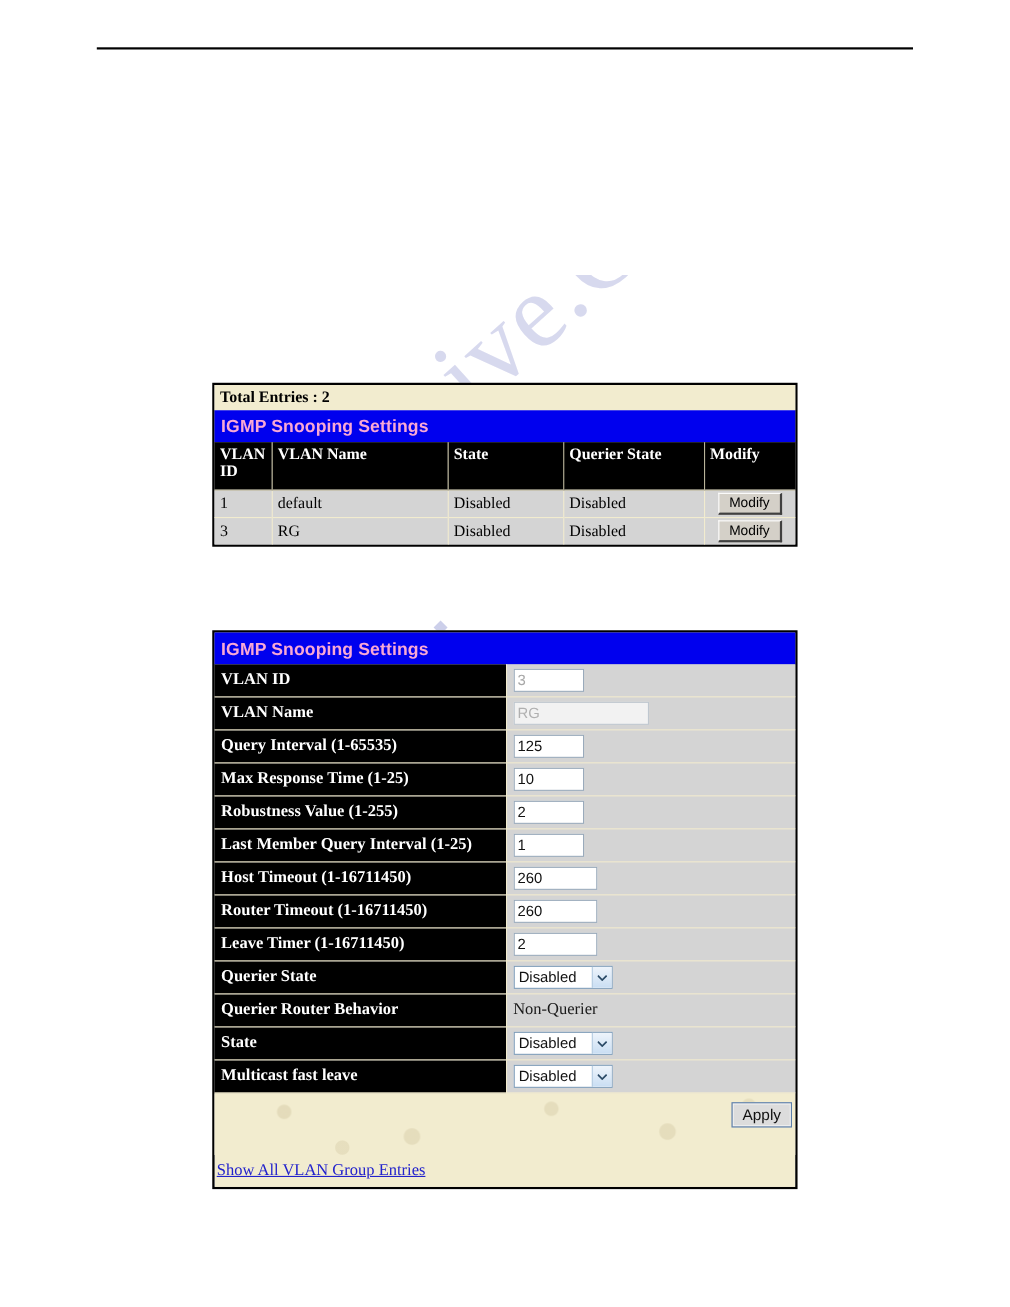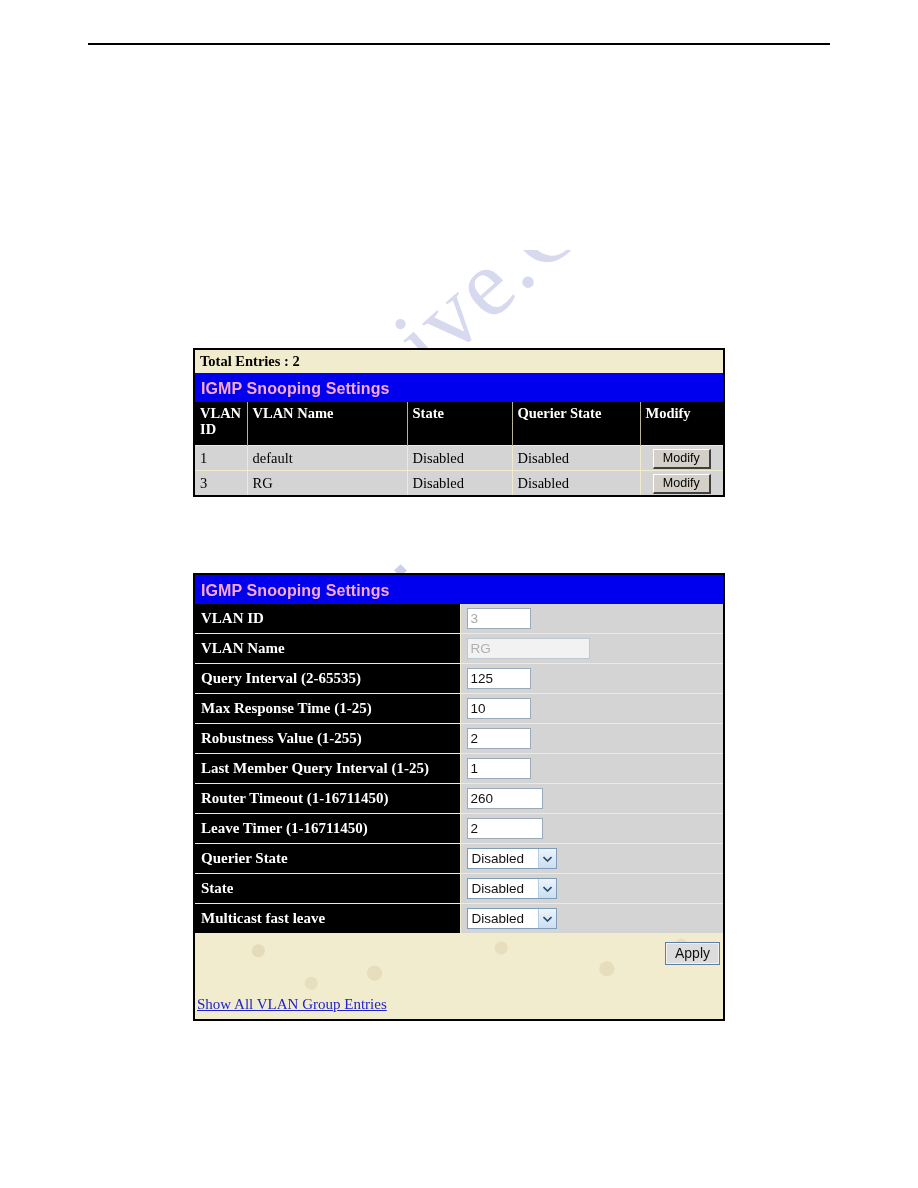--- a/index.html
+++ b/index.html
@@ -342,21 +342,21 @@
       </tr>
 
       <tr class="form-row">
         <th>VLAN Name</th>
         <td>
           <input class="txt w-lg dim2" type="text" readonly="" value="RG" style="">
         </td>
       </tr>
 
       <tr class="form-row">
-        <th>Query Interval (2-65535)</th>
+        <th>Query Interval (1-65535)</th>
         <td>
           <input class="txt w-sm" type="text" value="125" style="">
         </td>
       </tr>
 
       <tr class="form-row">
         <th>Max Response Time (1-25)</th>
         <td>
           <input class="txt w-sm" type="text" value="10" style="">
         </td>
@@ -369,20 +369,26 @@
         </td>
       </tr>
 
       <tr class="form-row">
         <th>Last Member Query Interval (1-25)</th>
         <td>
           <input class="txt w-sm" type="text" value="1" style="">
         </td>
       </tr>
 
+      <tr class="form-row">
+        <th>Host Timeout (1-16711450)</th>
+        <td>
+          <input class="txt w-md" type="text" value="260" style="">
+        </td>
+      </tr>
 
       <tr class="form-row">
         <th>Router Timeout (1-16711450)</th>
         <td>
           <input class="txt w-md" type="text" value="260" style="">
         </td>
       </tr>
 
       <tr class="form-row">
         <th>Leave Timer (1-16711450)</th>
@@ -398,20 +404,24 @@
             <span class="ddl-label">Disabled</span>
             <span class="ddl-arrow">
               <svg width="9" height="6" viewBox="0 0 9 6">
                   <path d="M0.5 1 L4.5 5 L8.5 1" fill="none" stroke="#2b4a66" stroke-width="1.6"></path>
                 </svg>
             </span>
           </span>
         </td>
       </tr>
 
+      <tr class="form-row plain">
+        <th>Querier Router Behavior</th>
+        <td>Non-Querier</td>
+      </tr>
 
       <tr class="form-row">
         <th>State</th>
         <td>
           <span class="ddl">
             <span class="ddl-label">Disabled</span>
             <span class="ddl-arrow">
               <svg width="9" height="6" viewBox="0 0 9 6">
                   <path d="M0.5 1 L4.5 5 L8.5 1" fill="none" stroke="#2b4a66" stroke-width="1.6"></path>
                 </svg>

